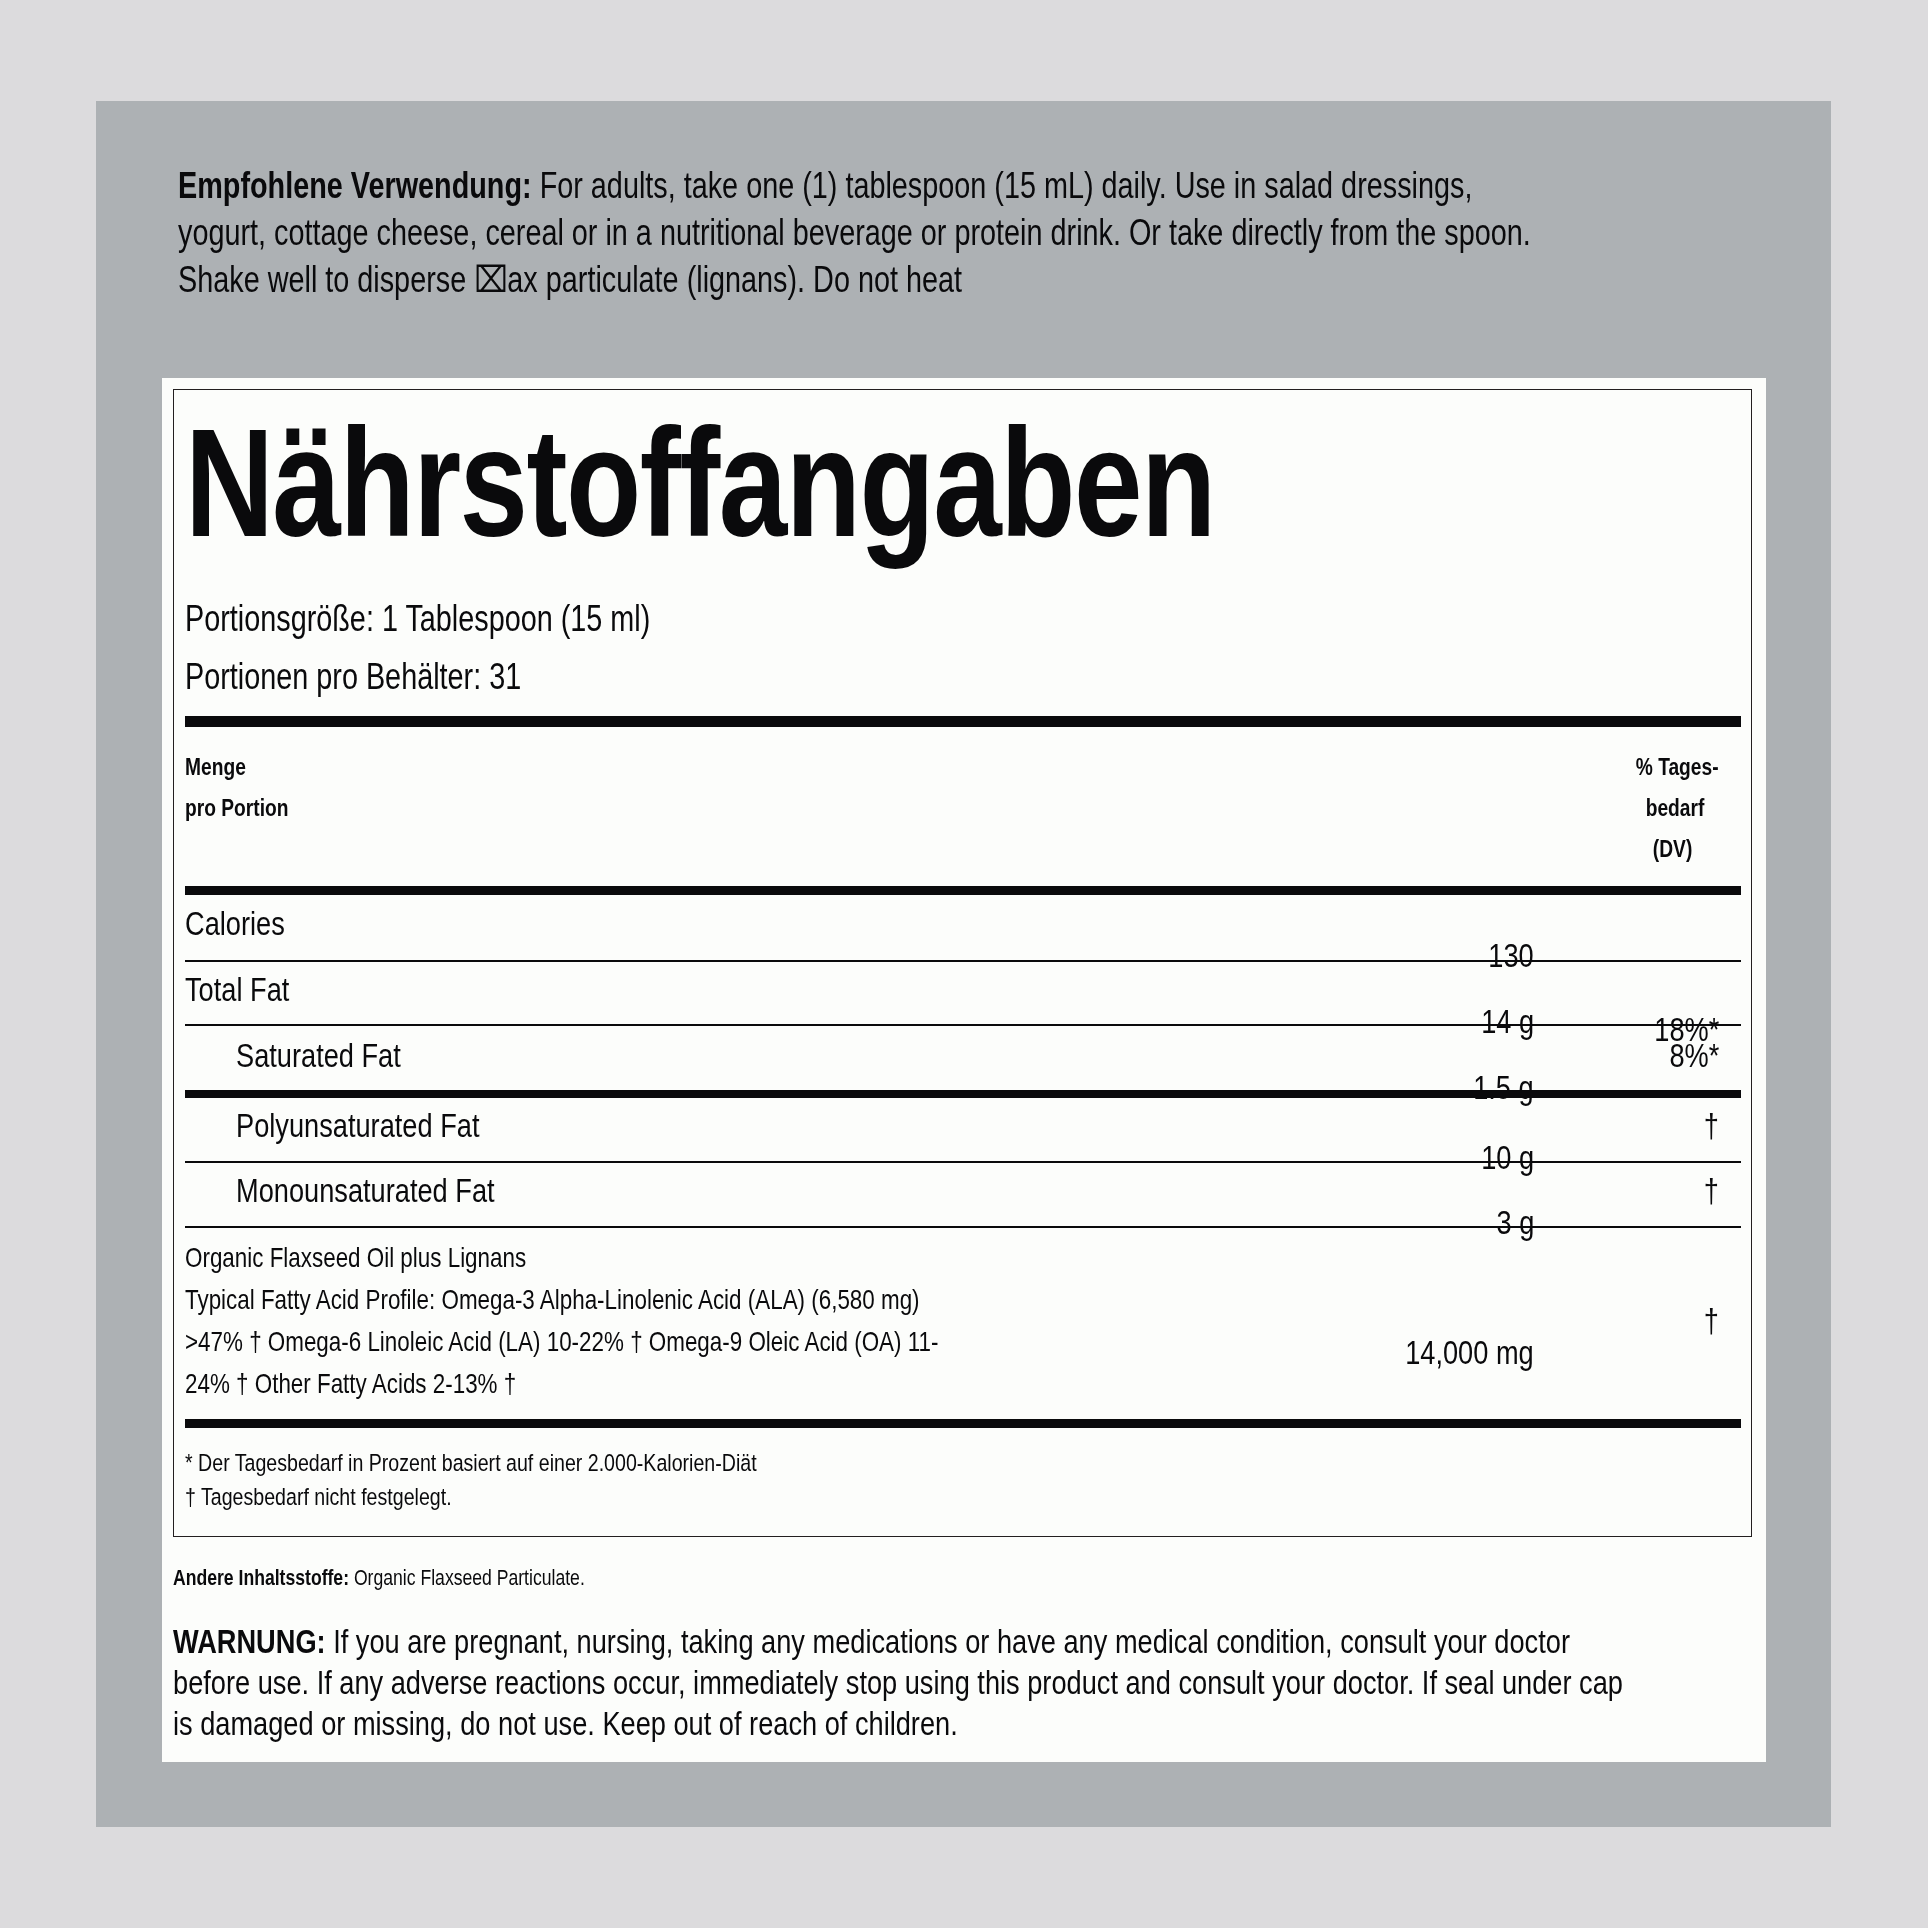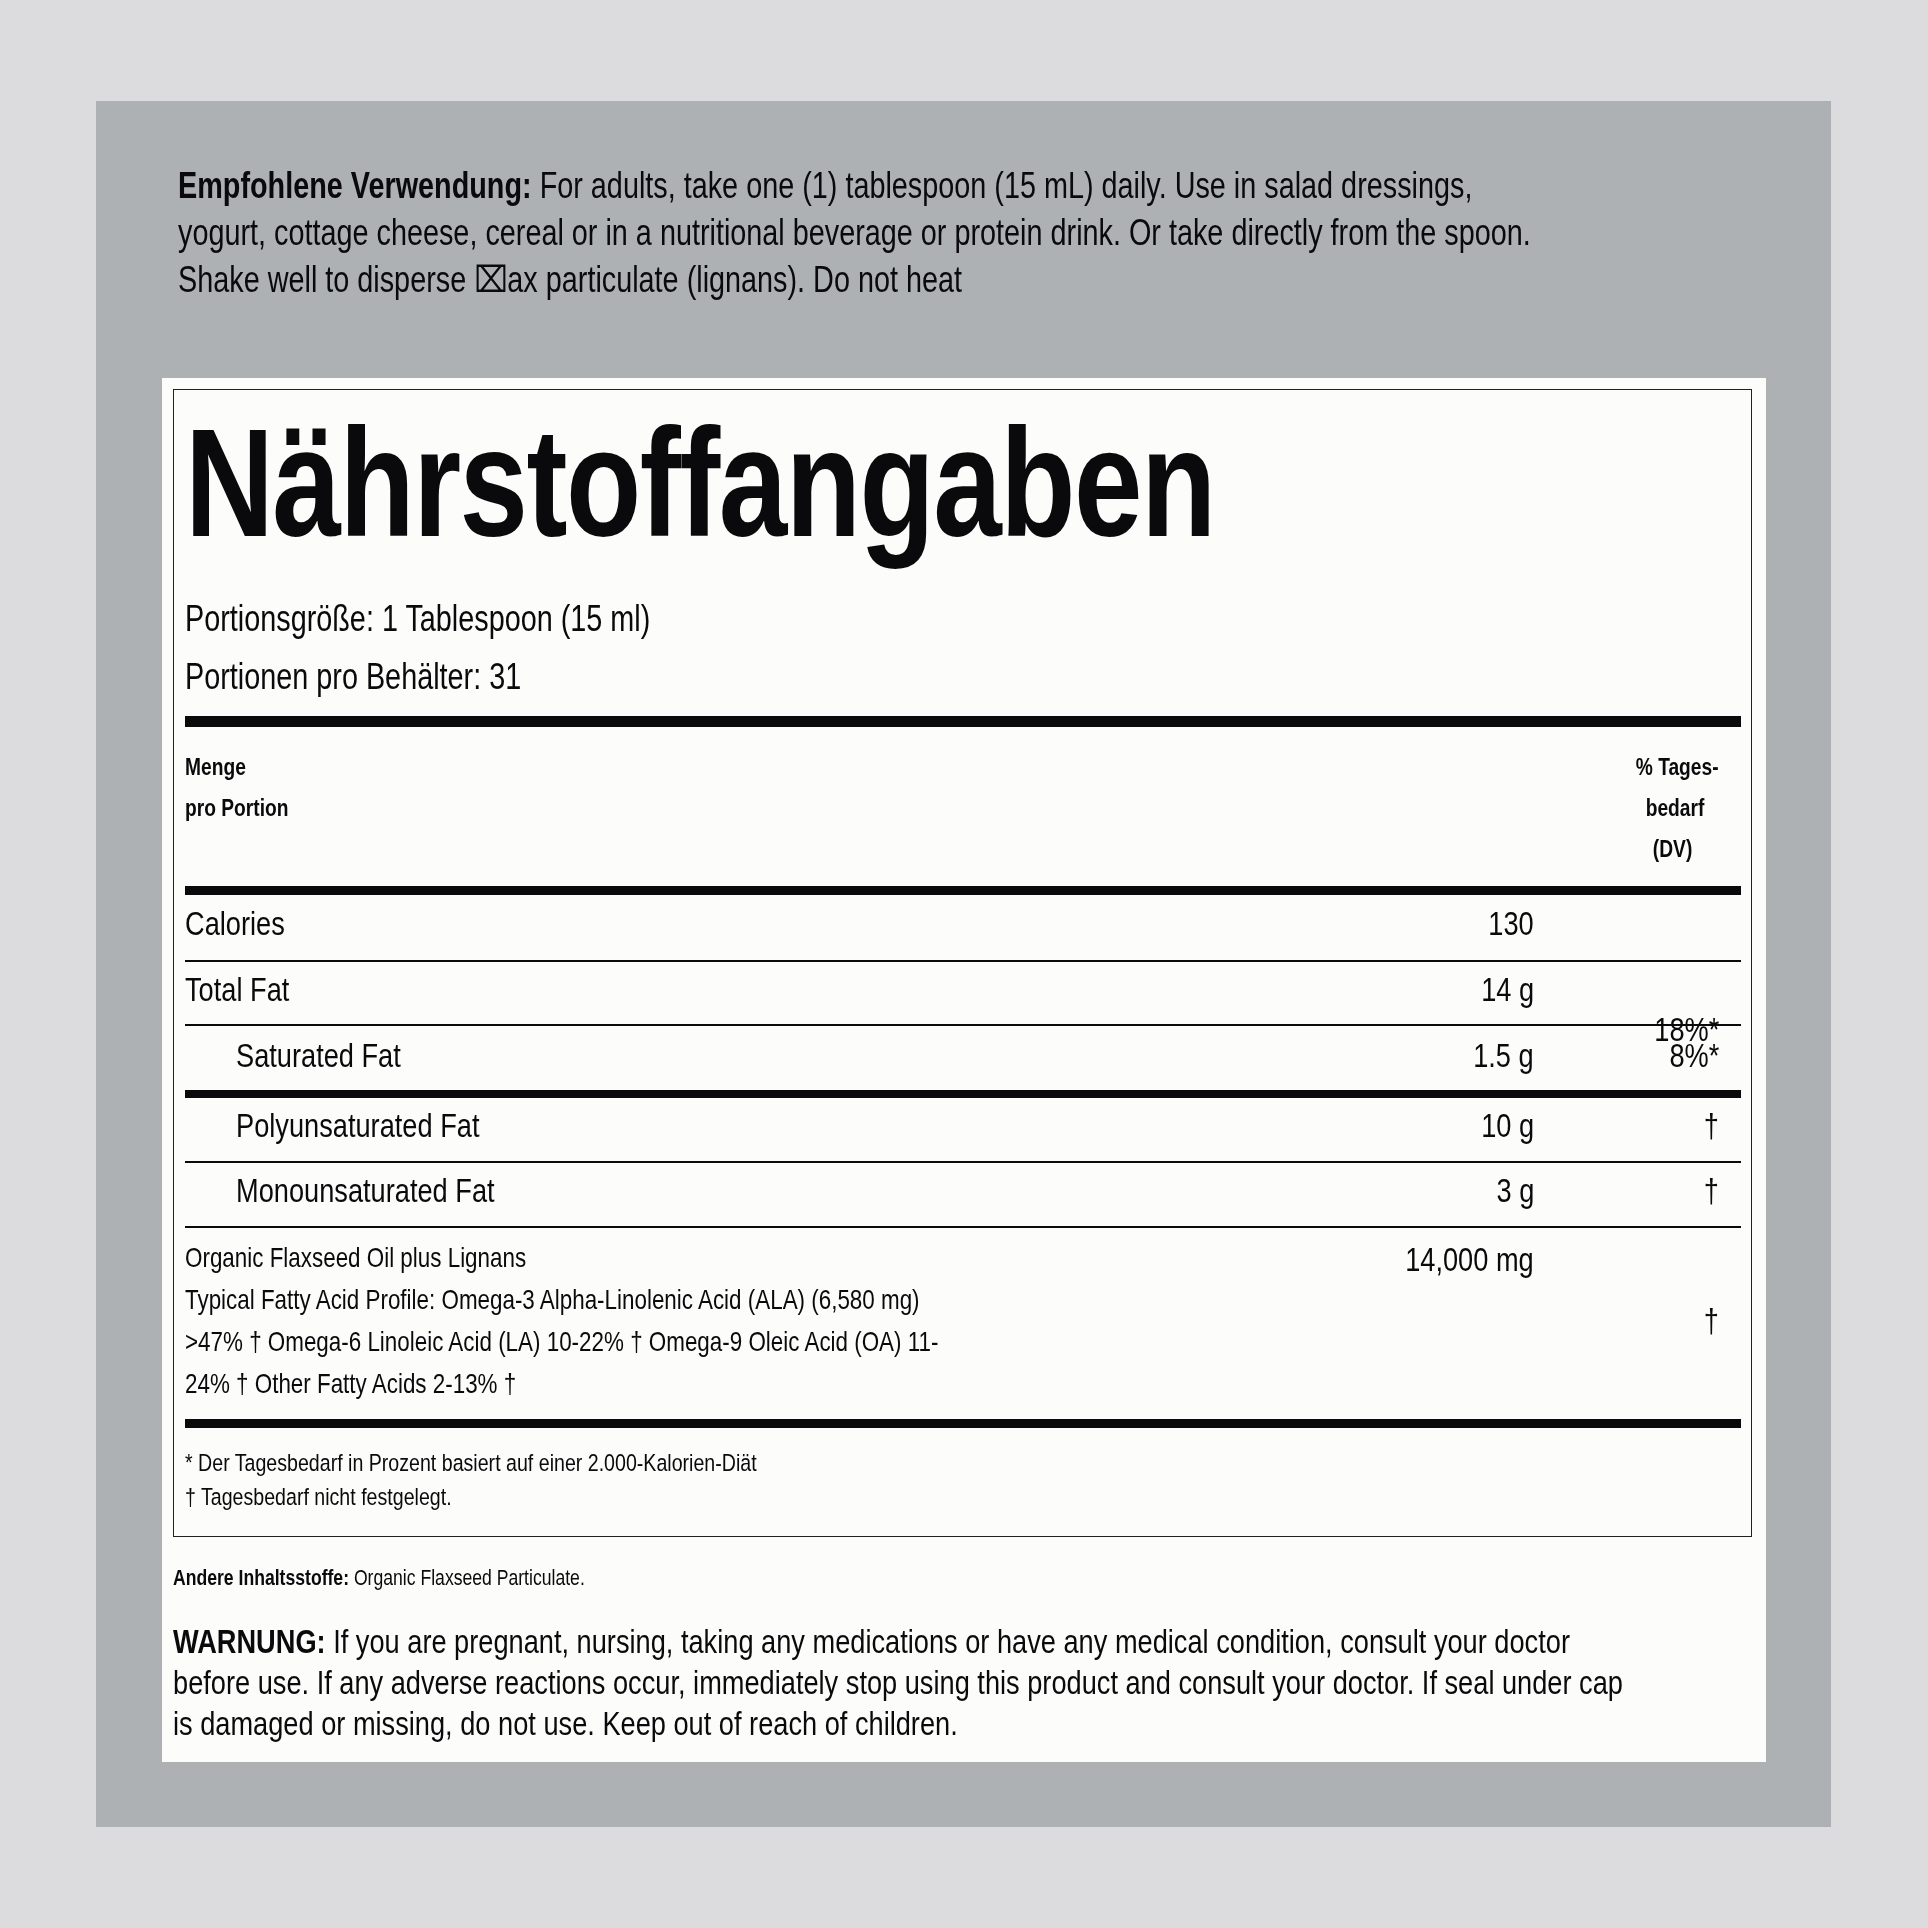--- a/index.html
+++ b/index.html
@@ -26,21 +26,21 @@
 
   .meta { left: 185px; font-size: 36px; line-height: 41px; }
   .rule { position: absolute; left: 185px; width: 1556px; background: #0a0a0c; }
 
   .hdr { font-size: 24px; line-height: 41px; font-weight: bold; }
   #hdr-left { left: 185px; top: 746px; }
   #hdr-right { right: 209px; top: 746px; text-align: center; text-decoration: underline; }
   #hdr-right .line, #hdr-left .line { display: block; }
 
   .row-label { position: absolute; font-size: 34px; line-height: 41px; }
-  .row-val { position: absolute; right: 394px; font-size: 34px; line-height: 41px; text-align: left; }
+  .row-val { position: absolute; right: 394px; font-size: 34px; line-height: 41px; text-align: left; margin-top: 32px; }
   .row-dv { position: absolute; right: 209px; font-size: 34px; line-height: 41px; text-align: right; }
 
   #flax-block { left: 185px; top: 1237px; font-size: 28px; line-height: 42px; }
   #flax-block .line { display: block; }
 
   #footnotes { left: 185px; top: 1446px; font-size: 24.5px; line-height: 34px; }
   #footnotes .line { display: block; }
 
   #other-ingredients { left: 173px; top: 1557px; font-size: 22px; line-height: 41px; }
   #warning { left: 173px; top: 1621px; font-size: 34px; line-height: 41px; }
@@ -114,21 +114,21 @@
 </div>
 <div class="rule" style="top:1226px; height:1.9px;"></div>
 
 <div>
   <div id="flax-block" class="abs">
     <span class="line"><span class="cond">Organic Flaxseed Oil plus Lignans</span></span>
     <span class="line"><span class="cond">Typical Fatty Acid Profile: Omega-3 Alpha-Linolenic Acid (ALA) (6,580 mg)</span></span>
     <span class="line"><span class="cond">&gt;47% † Omega-6 Linoleic Acid (LA) 10-22% † Omega-9 Oleic Acid (OA) 11-</span></span>
     <span class="line"><span class="cond">24% † Other Fatty Acids 2-13% †</span></span>
   </div>
-  <span class="row-val" style="top:1239px;text-decoration:underline;"><span class="cond-r">14,000 mg</span></span>
+  <span class="row-val" style="top:1300px;text-decoration:underline;"><span class="cond-r">14,000 mg</span></span>
   <span class="row-dv" style="top:1300px;"><span class="cond-r">†</span></span>
 </div>
 <div class="rule" style="top:1419px; height:8.5px;"></div>
 
 <div id="footnotes" class="abs">
   <span class="line"><span class="cond">* Der Tagesbedarf in Prozent basiert auf einer 2.000-Kalorien-Diät</span></span>
   <span class="line"><span class="cond">† Tagesbedarf nicht festgelegt.</span></span>
 </div>
 
 <div id="other-ingredients" class="abs">

